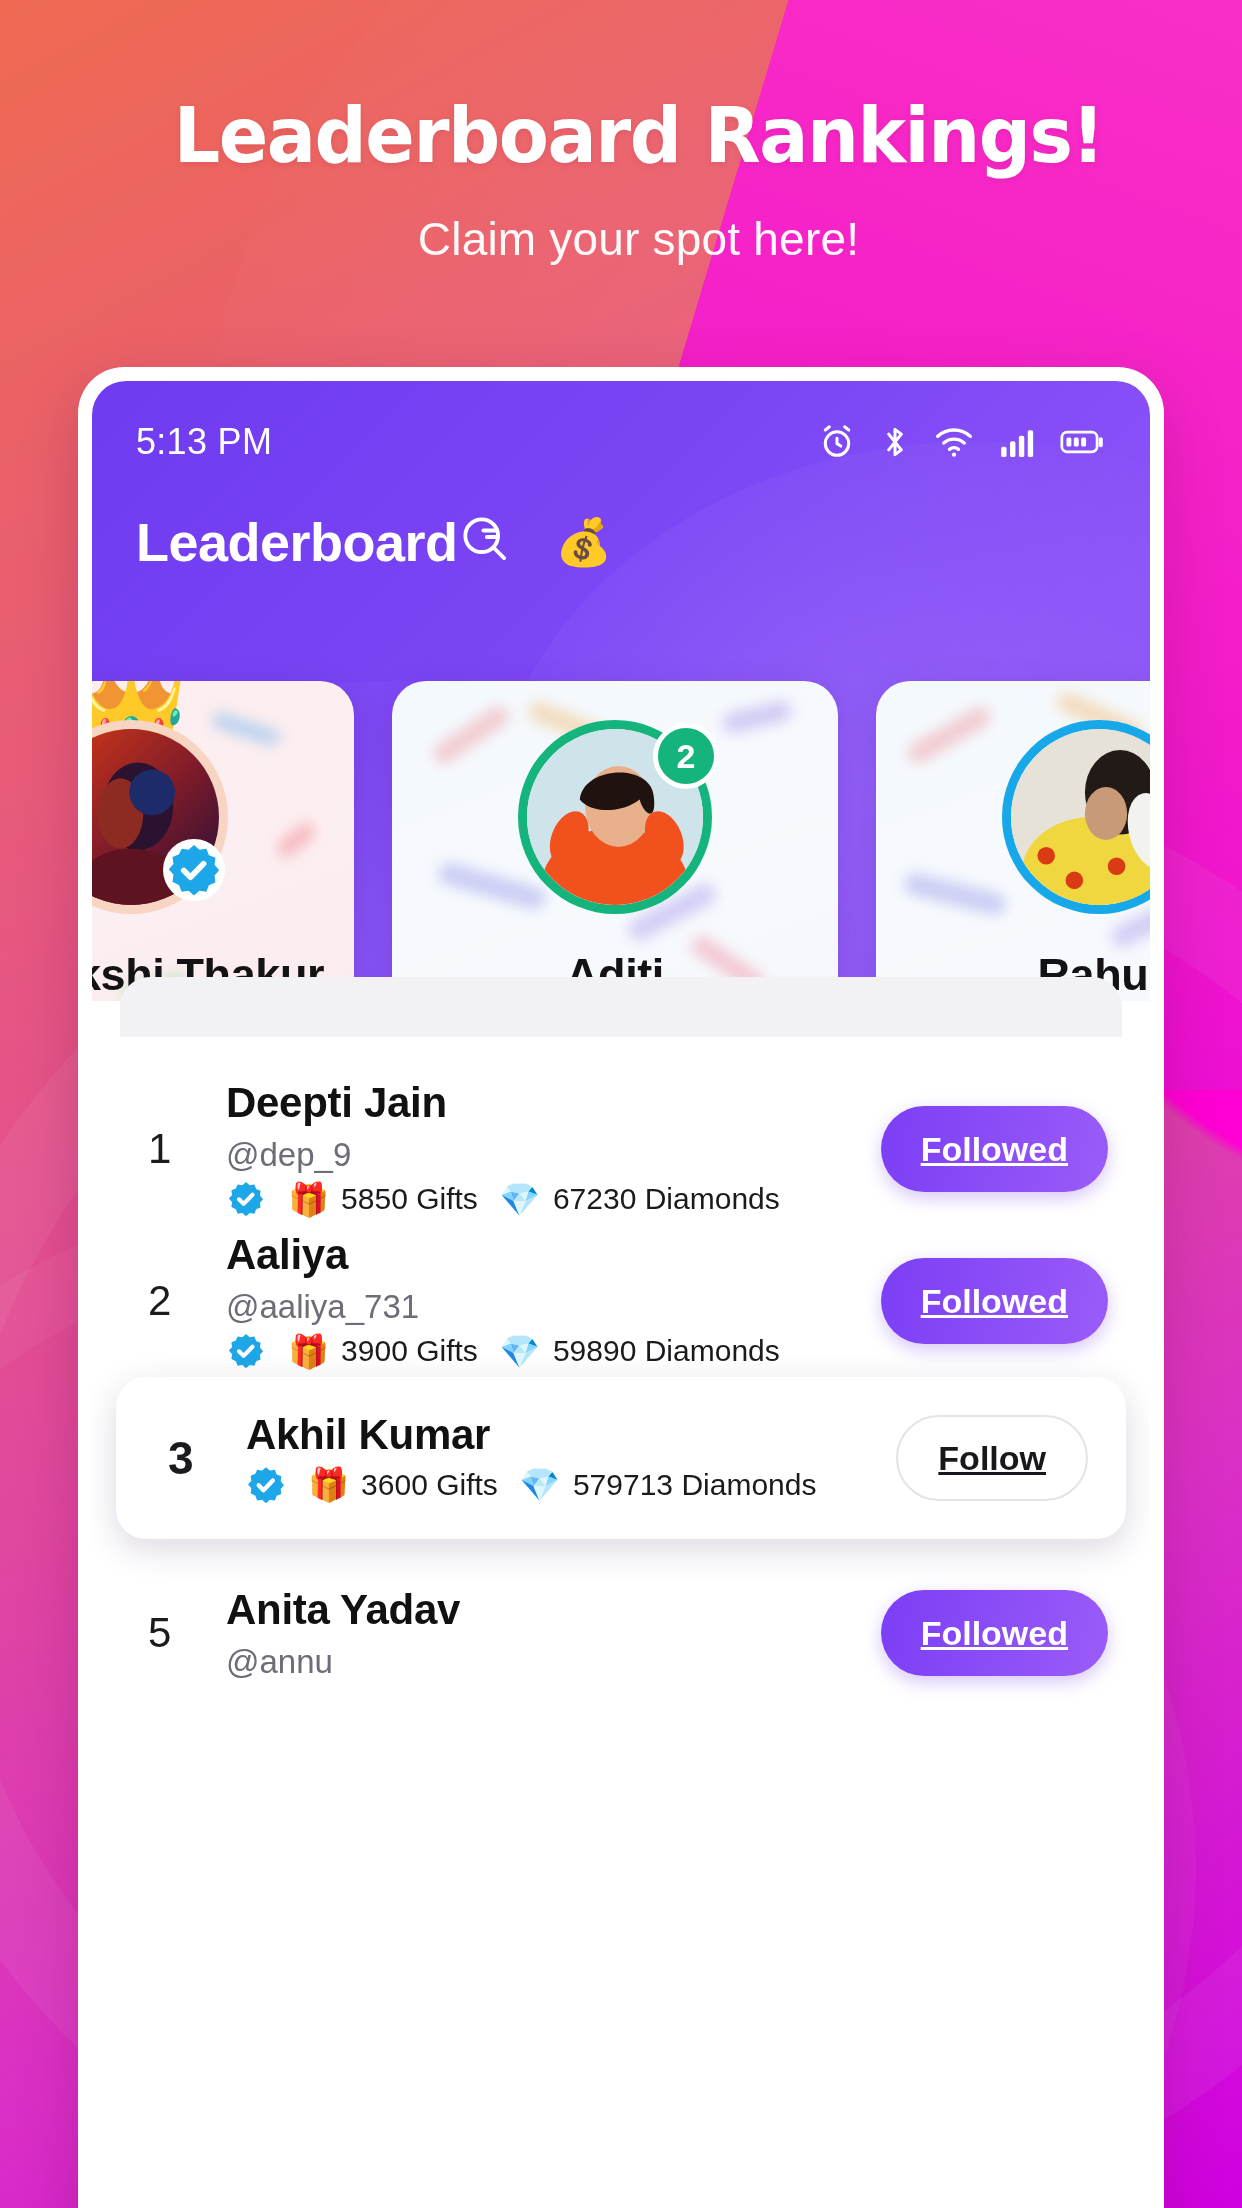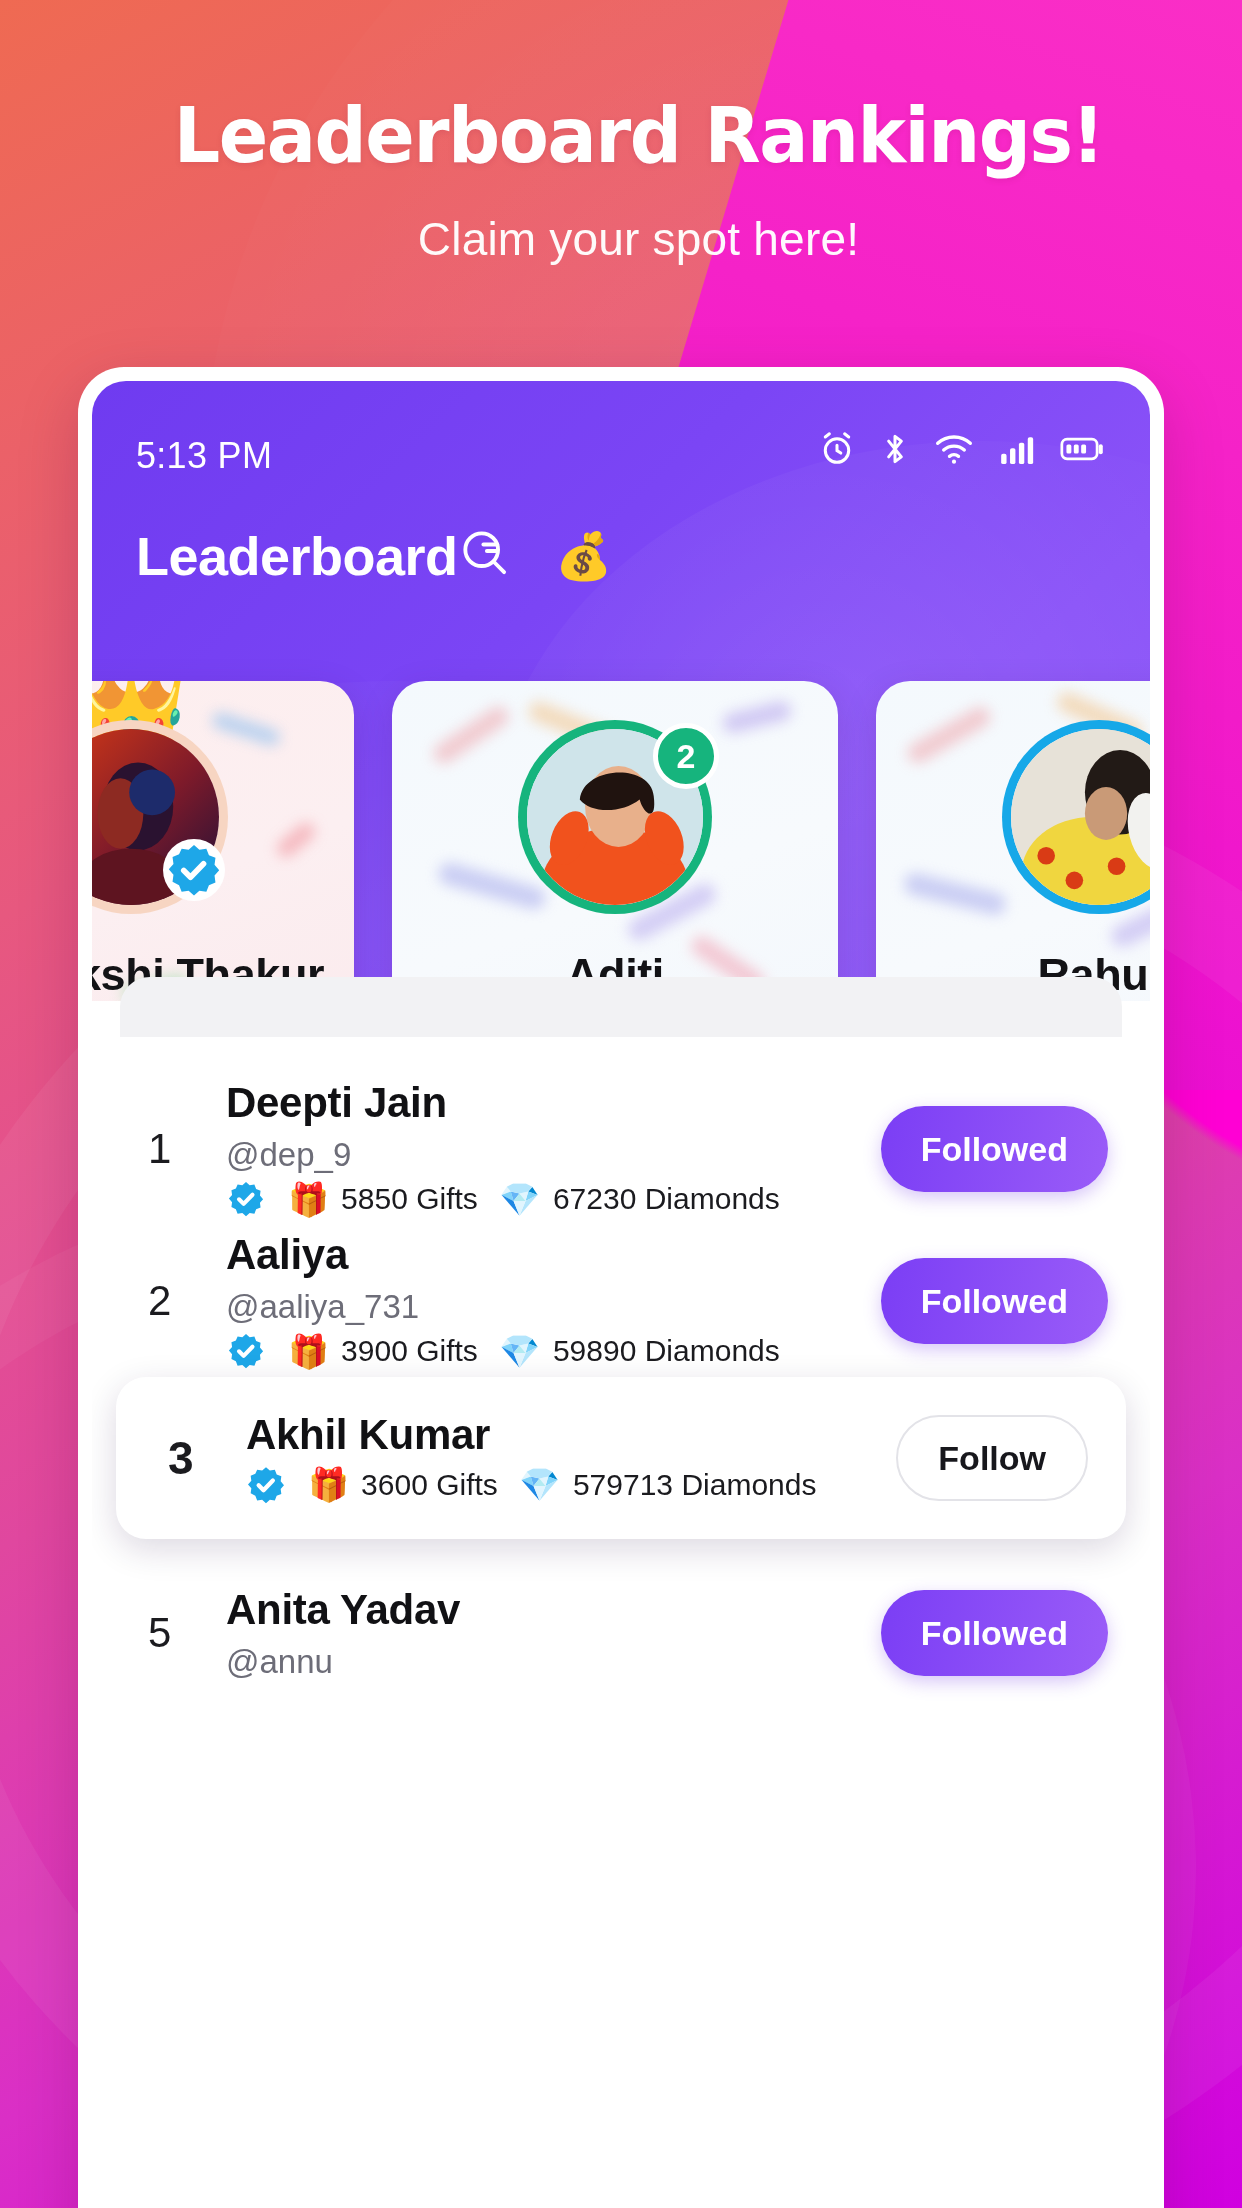--- a/index.html
+++ b/index.html
@@ -99,21 +99,21 @@
     width:1000px; height:700px; border-radius:50%;
     background:radial-gradient(circle at 50% 35%, rgba(255,255,255,0.06), rgba(255,255,255,0) 62%);
   }
 
   .statusbar{
     position:relative;
     display:flex; align-items:center; justify-content:space-between;
     padding:40px 44px 0 44px;
     color:#fff;
   }
-  .status-time{ font-size:36px; font-weight:500; letter-spacing:0.3px;margin-top:14px; }
+  .status-time{ font-size:36px; font-weight:500; letter-spacing:0.3px; }
   .status-icons{ display:flex; align-items:center; gap:24px; }
   .status-icons svg{ display:block; }
 
   .title-row{
     position:relative;
     display:flex; align-items:center; justify-content:flex-start;
     padding:48px 44px 0 44px;
   }
   .app-title{
     color:#fff; font-size:54px; font-weight:700; letter-spacing:-0.5px;
@@ -240,21 +240,21 @@
   .row .rstats .st{ display:flex; align-items:center; gap:12px; }
   .row .rstats .em{ font-size:33px; line-height:1; }
   .row .verified-sm{ width:40px; height:40px; display:inline-flex; align-items:center; justify-content:center;}
   .btn{
     flex:0 0 auto;
     border:none; cursor:pointer;
     font-family:inherit;
     font-size:34px; font-weight:700;
     border-radius:44px;
     padding:0 40px; height:86px;
-    display:flex; align-items:center; justify-content:center;
+    display:flex; align-items:center; justify-content:center;text-decoration:underline;
   }
   .btn.followed{
     background:linear-gradient(100deg,#7b3ef5 0%, #9a5cf8 100%);
     color:#fff;
     box-shadow:0 6px 18px rgba(110,50,230,0.28);
   }
   .btn.follow{
     background:#fff; color:#17171c;
     border:2px solid #e3e3e8;
   }

